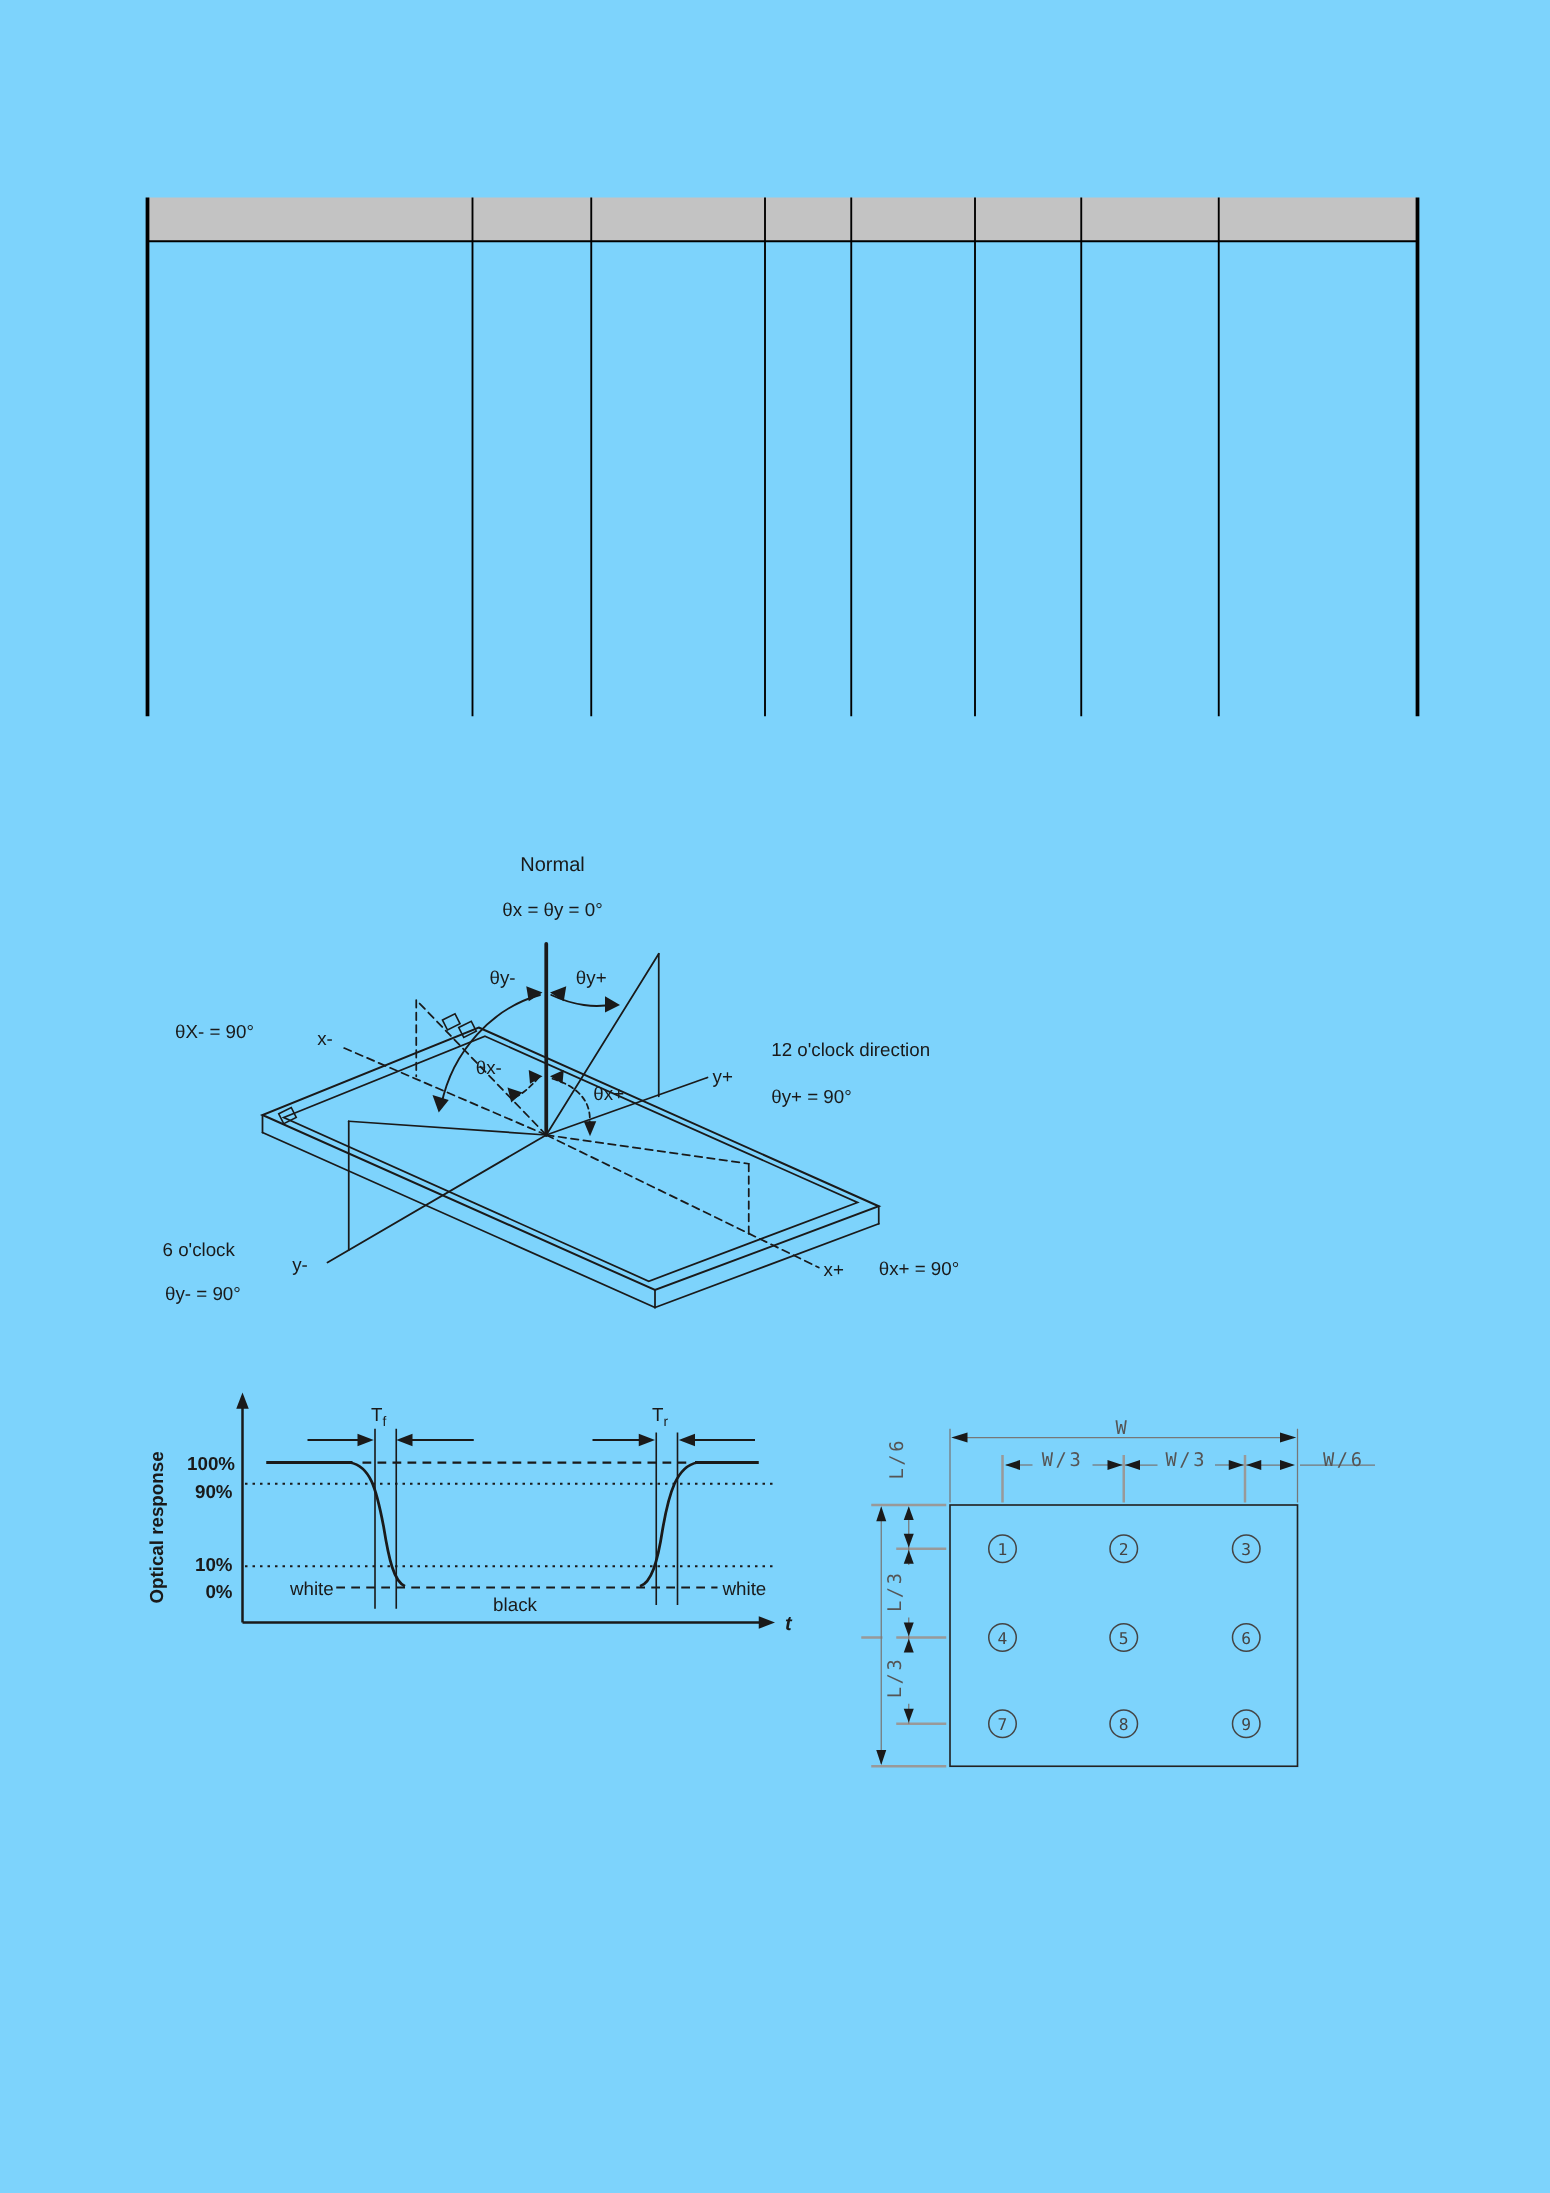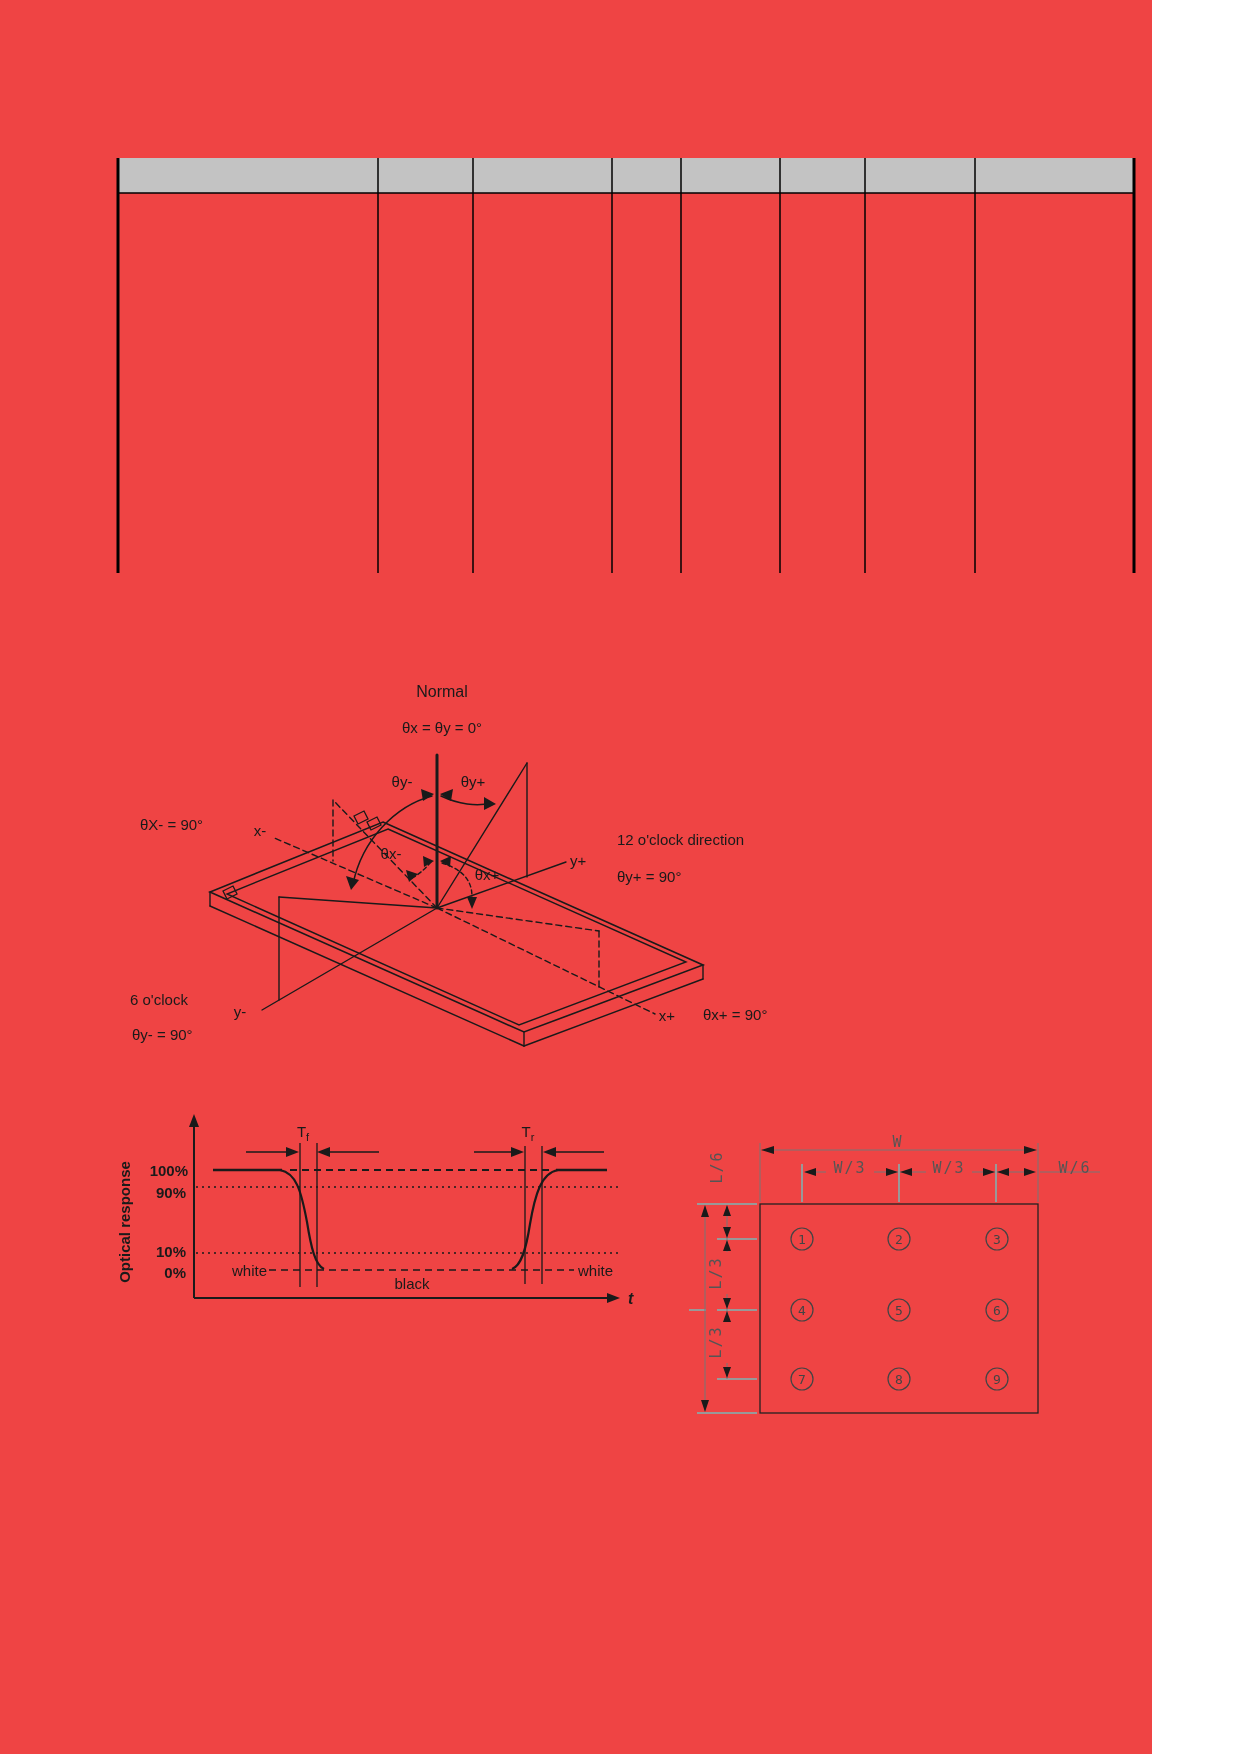--- a/index.html
+++ b/index.html
@@ -1,16 +1,16 @@
 <!DOCTYPE html>
 <html><head>
 <meta charset="utf-8">
 <style>
   html,body{margin:0;padding:0;background:#ffffff;}
-  .page{position:relative;width:1152px;height:1754px;background:#ef4444;overflow:hidden;
+  .page{position:relative;width:1240px;height:1754px;background:#7dd3fc;overflow:hidden;
         font-family:"Liberation Sans", sans-serif;}
   svg{position:absolute;left:0;top:0;}
   text{fill:#1a1a1a;font-family:"Liberation Sans", sans-serif;}
   .lbl{font-size:15px;}
   .lbl-big{font-size:16px;}
   .pct{font-size:15px;font-weight:bold;}
   .axis-t{font-size:16px;font-weight:bold;font-style:italic;}
   .cad{font-family:"DejaVu Sans Mono", monospace;font-size:15px;fill:#555;letter-spacing:2px;}
   .cadnum{font-family:"DejaVu Sans Mono", monospace;font-size:13px;fill:#444;letter-spacing:0;}
   .ylab{font-size:15px;font-weight:bold;}

